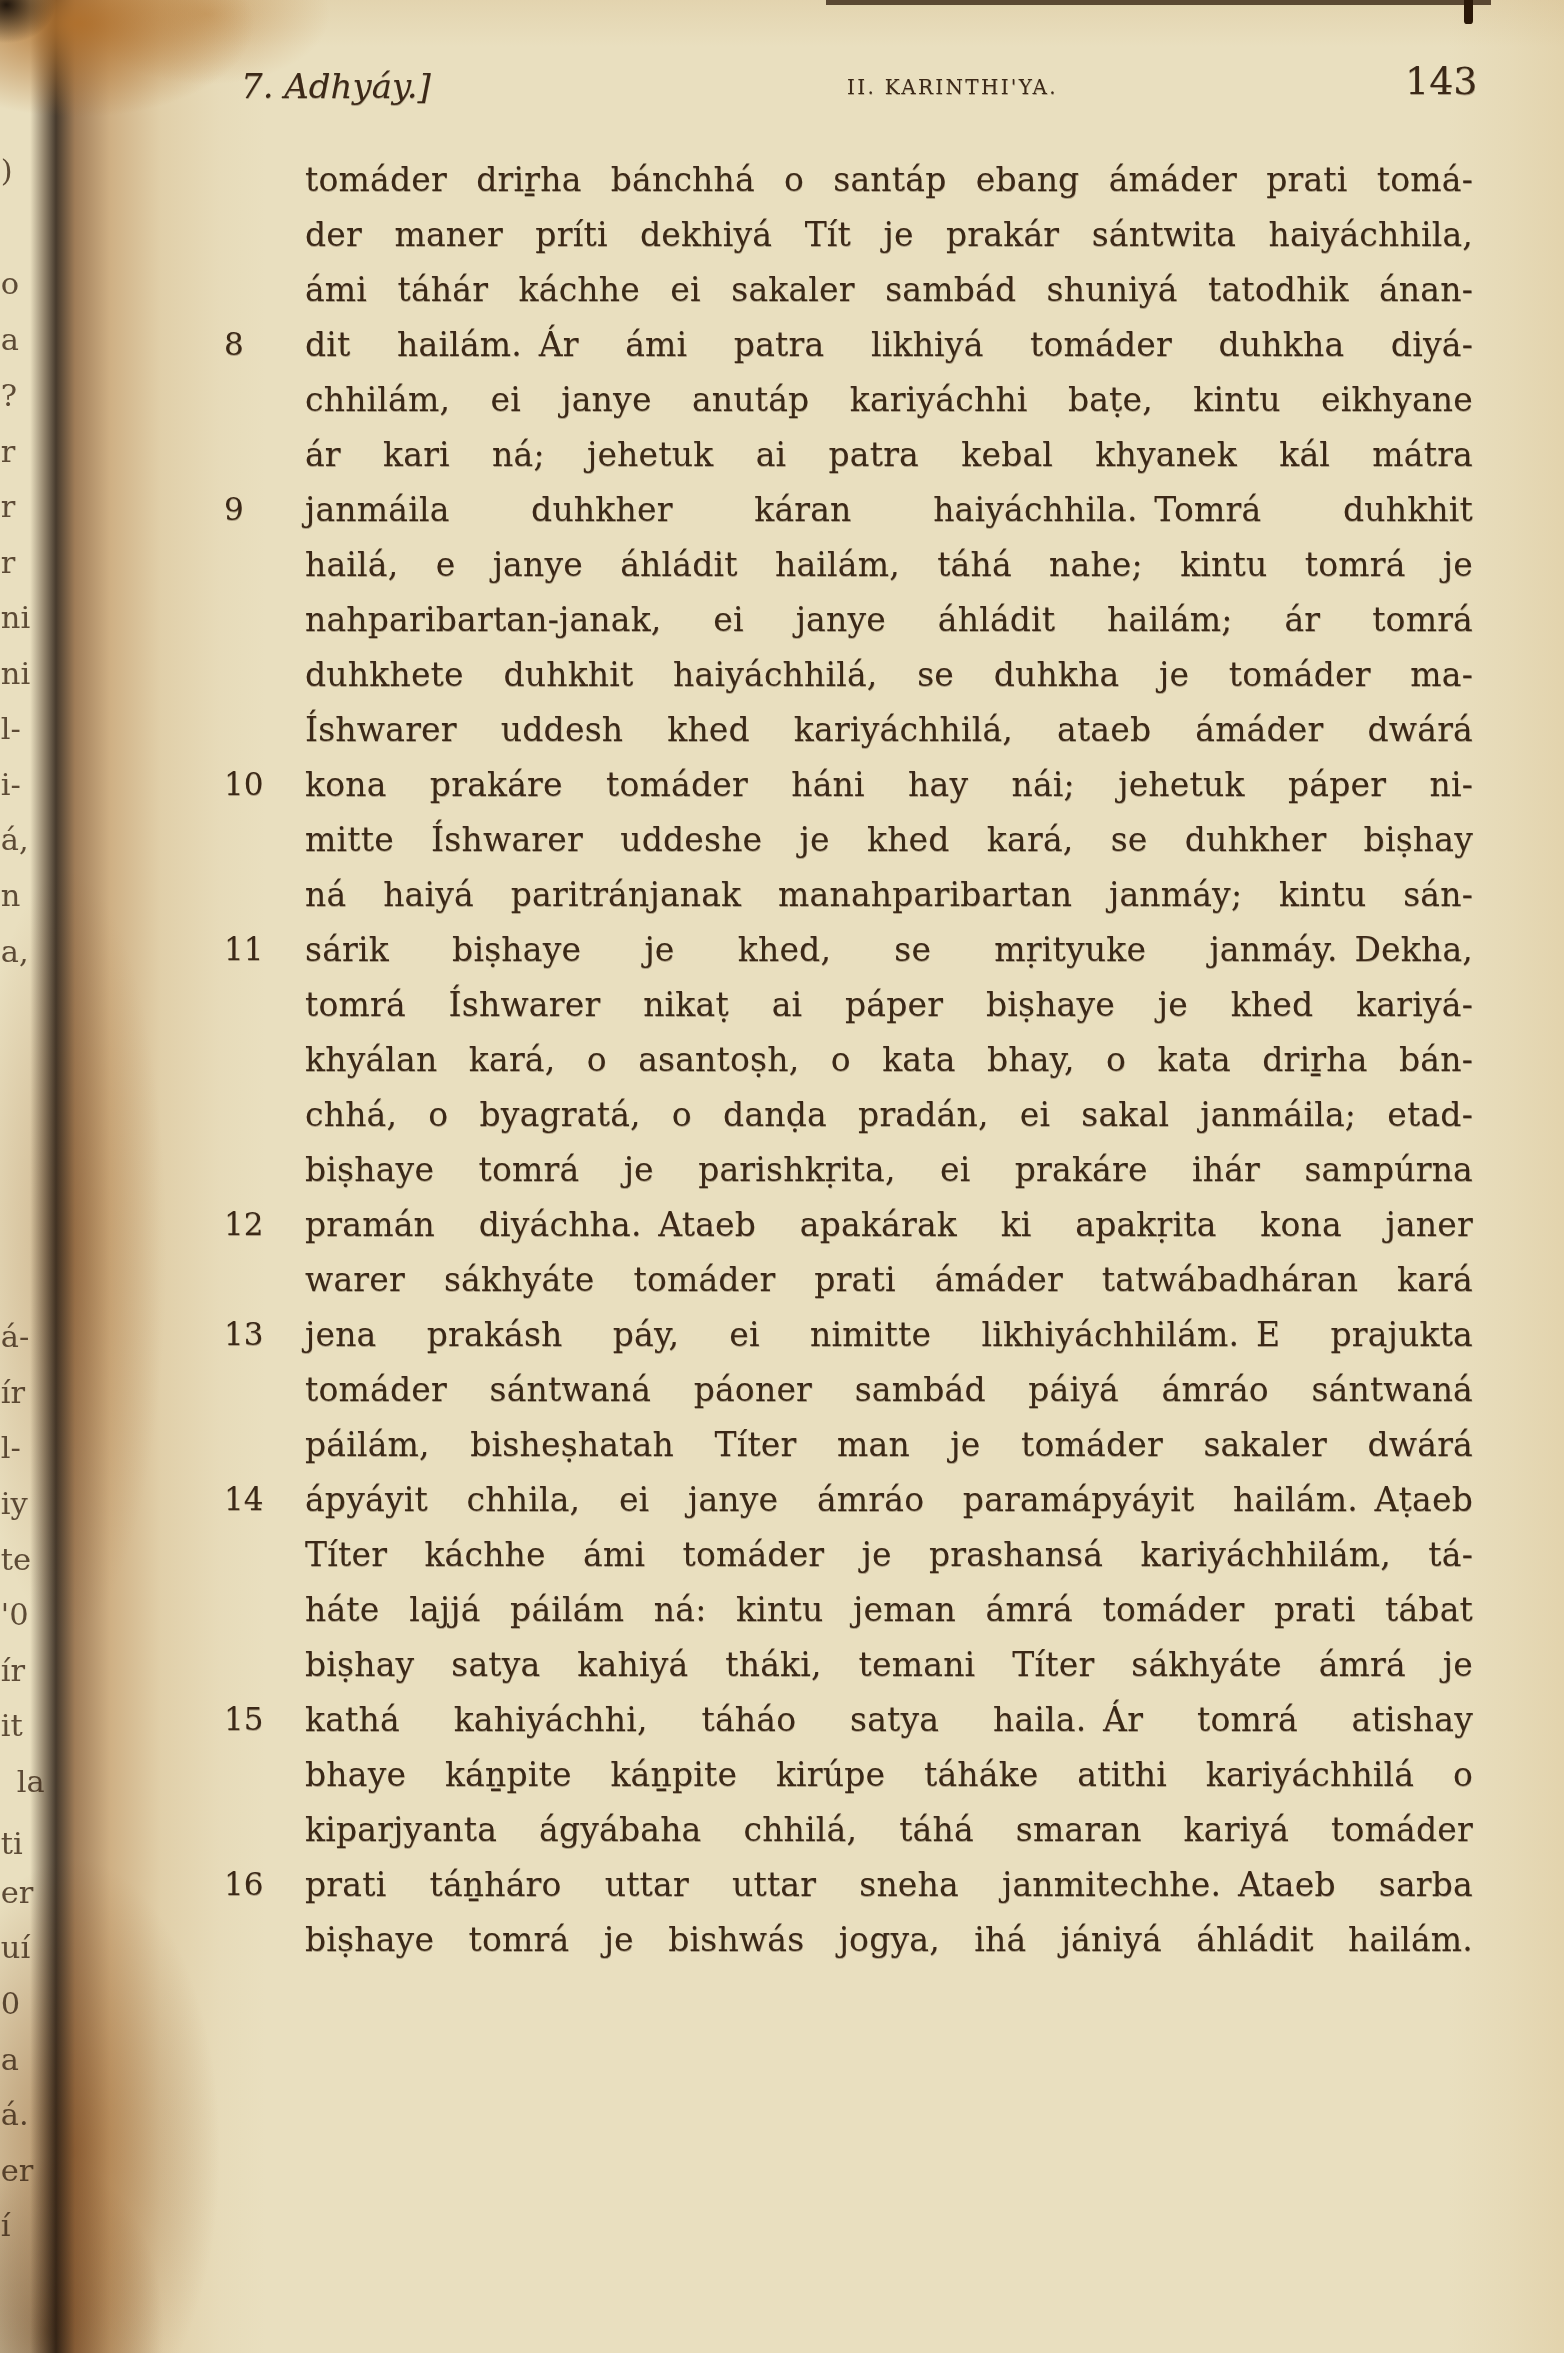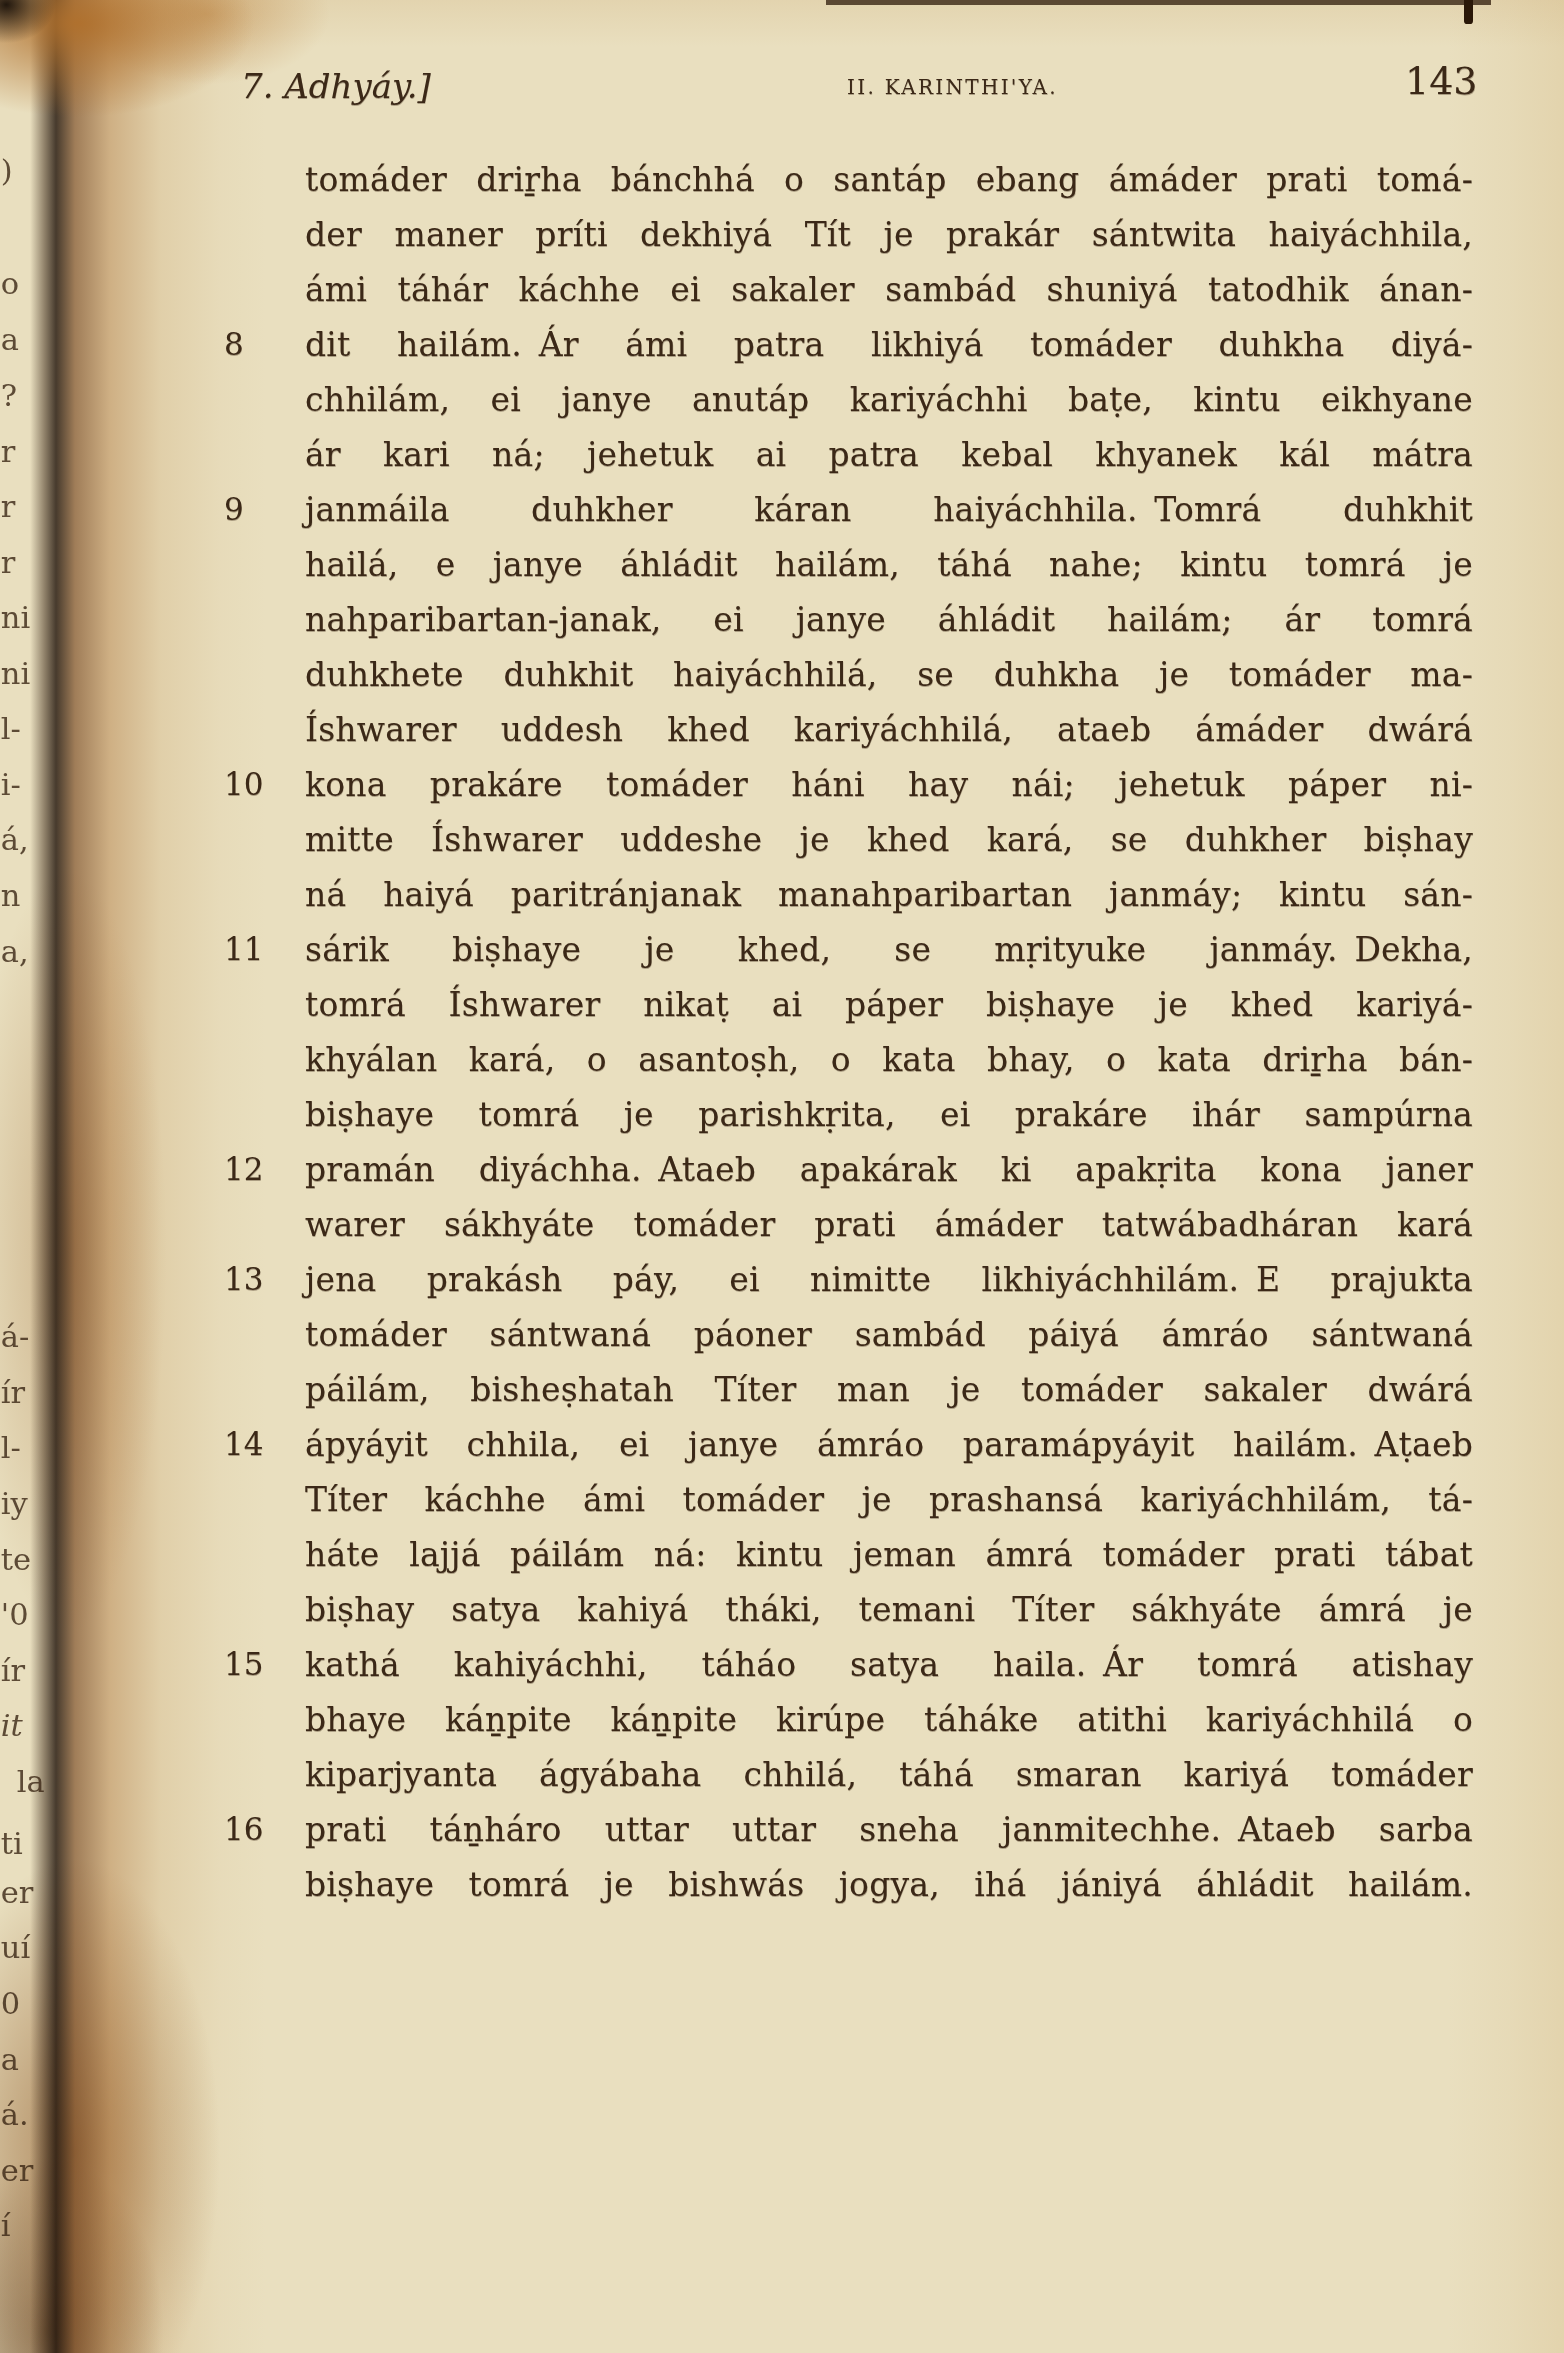--- a/index.html
+++ b/index.html
@@ -66,21 +66,21 @@
       <span class="gg" style="top: 822px;">á,</span>
       <span class="gg" style="top: 878px;">n</span>
       <span class="gg" style="top: 934px;">a,</span>
       <span class="gg" style="top: 1319px;">á-</span>
       <span class="gg" style="top: 1375px;">ír</span>
       <span class="gg" style="top: 1430px;">l-</span>
       <span class="gg" style="top: 1486px;">iy</span>
       <span class="gg" style="top: 1542px;">te</span>
       <span class="gg" style="top: 1597px;">'0</span>
       <span class="gg" style="top: 1653px;">ír</span>
-      <span class="gg" style="top: 1708px; font-style: italic;">it</span>
+      <span class="gg" style="top: 1708px;">it</span>
       <span class="gg" style="top: 1764px; margin-left: 16px;">la</span>
       <span class="gg" style="top: 1826px;">ti</span>
       <span class="gg" style="top: 1875px;">er</span>
       <span class="gg" style="top: 1930px;">uí</span>
       <span class="gg" style="top: 1986px;">0</span>
       <span class="gg" style="top: 2042px;">a</span>
       <span class="gg" style="top: 2097px;">á.</span>
       <span class="gg" style="top: 2153px;">er</span>
       <span class="gg" style="top: 2208px;">í</span>
     </div>
@@ -153,20 +153,24 @@
       <div class="line">
         <span class="vnum"></span>
         <span class="ltxt">tomrá Íshwarer nikaṭ ai páper biṣhaye je khed kariyá-</span>
       </div>
       <div class="line">
         <span class="vnum"></span>
         <span class="ltxt">khyálan kará, o asantoṣh, o kata bhay, o kata driṟha bán-</span>
       </div>
       <div class="line">
         <span class="vnum"></span>
+        <span class="ltxt">chhá, o byagratá, o danḍa pradán, ei sakal janmáila; etad-</span>
+      </div>
+      <div class="line">
+        <span class="vnum"></span>
         <span class="ltxt">biṣhaye tomrá je parishkṛita, ei prakáre ihár sampúrna</span>
       </div>
       <div class="line">
         <span class="vnum">12</span>
         <span class="ltxt">pramán diyáchha. Ataeb apakárak ki apakṛita kona janer</span>
       </div>
       <div class="line">
         <span class="vnum"></span>
         <span class="ltxt">warer sákhyáte tomáder prati ámáder tatwábadháran kará</span>
       </div>

